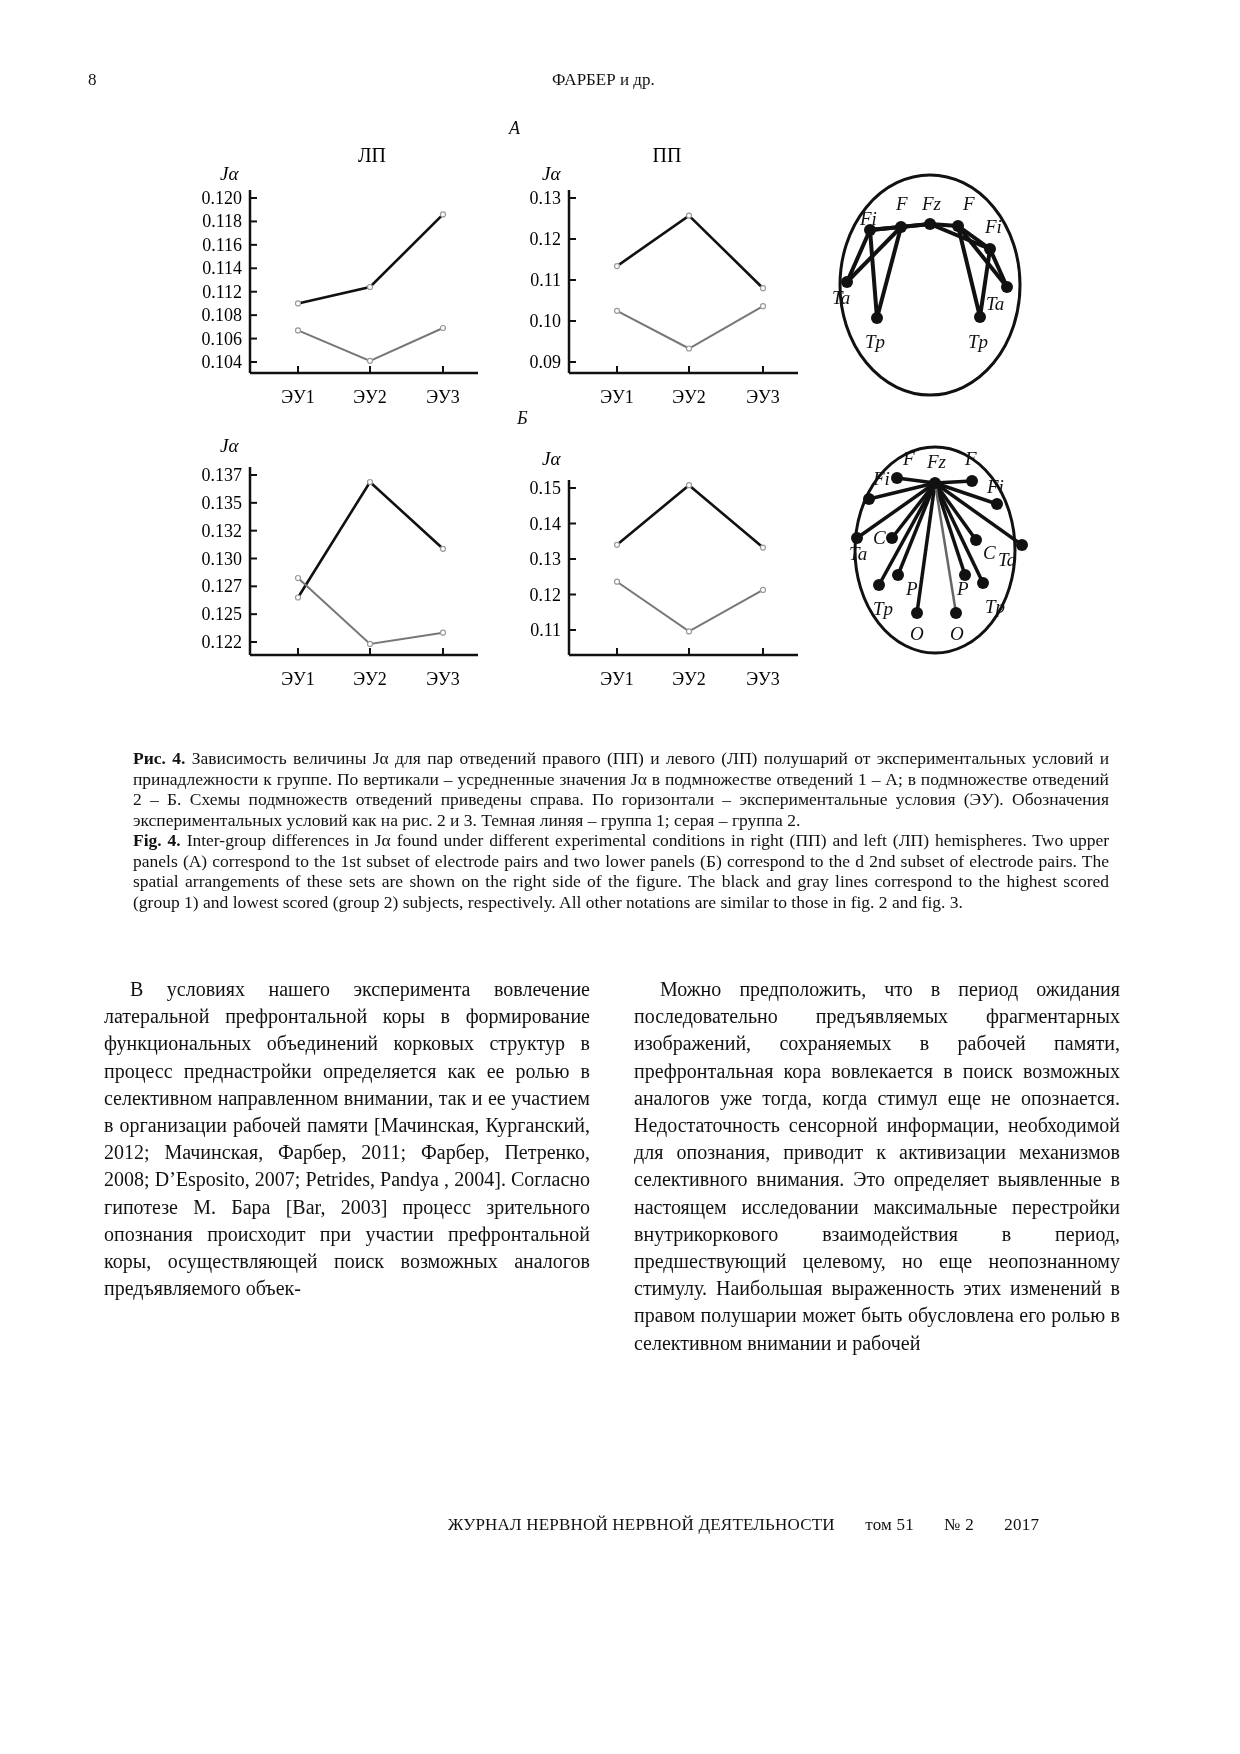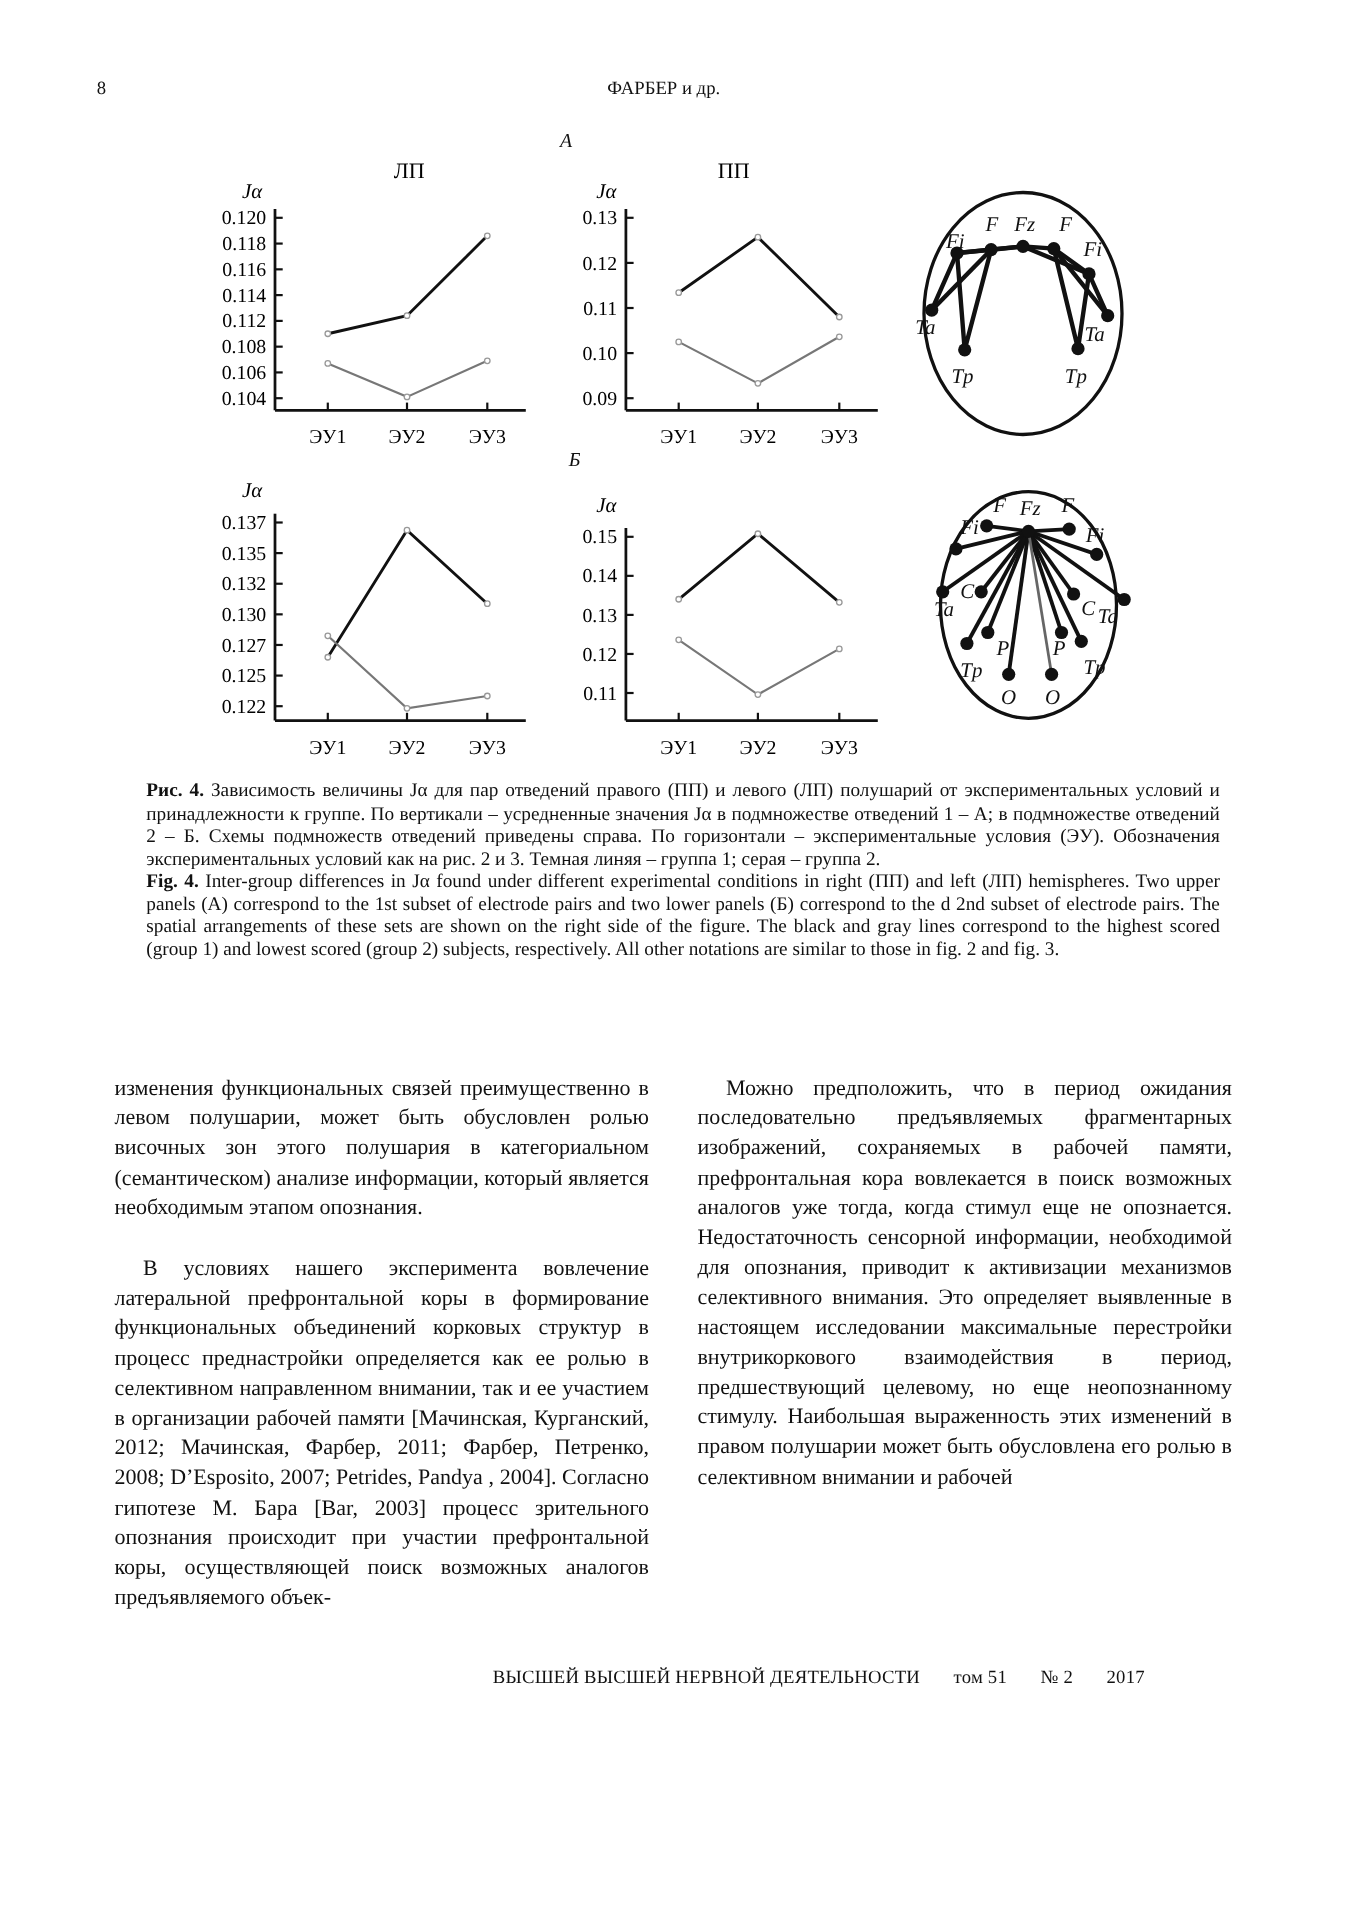--- a/index.html
+++ b/index.html
@@ -1,21 +1,21 @@
 <!DOCTYPE html>
 <html><head>
 <meta charset="utf-8">
 <style>
   html, body { margin: 0; padding: 0; background: #ffffff; }
   body { width: 1240px; height: 1754px; position: relative; font-family: "Liberation Serif", "DejaVu Serif", serif; color: #111; overflow: hidden; }
   .abs { position: absolute; }
   .hdr { font-size: 17px; top: 70px; }
   .panel-letter { font-style: italic; font-size: 18px; }
   .chart-svg text { font-family: "Liberation Serif", serif; }
-  .caption { position: absolute; left: 133px; top: 708px; width: 976px; font-size: 17.5px; line-height: 20.5px; text-align: justify; }
+  .caption { position: absolute; left: 133px; top: 748px; width: 976px; font-size: 17.5px; line-height: 20.5px; text-align: justify; }
   .caption p { margin: 0; }
   .caption b { font-weight: bold; }
   .col { position: absolute; top: 976px; width: 486px; font-size: 20px; line-height: 27.2px; text-align: justify; }
   .col p { margin: 0; }
   .col p.indent { text-indent: 26px; }
   .col p + p { margin-top: 28px; }
   .footer { position: absolute; top: 1515px; left: 448px; font-size: 17px; letter-spacing: 0.2px; }
   .footer span { margin-right: 26px; }
 </style>
 </head>
@@ -247,25 +247,24 @@
     <text x="115" y="205">O</text>
   </g>
 </svg>
 
 <div class="caption">
   <p><b>Рис. 4.</b> <span>Зависимость величины Jα для пар отведений правого (ПП) и левого (ЛП) полушарий от экспериментальных условий и принадлежности к группе. По вертикали – усредненные значения Jα в подмножестве отведений 1 – А; в подмножестве отведений 2 – Б. Схемы подмножеств отведений приведены справа. По горизонтали – экспериментальные условия (ЭУ). Обозначения экспериментальных условий как на рис. 2 и 3. Темная линяя – группа 1; серая – группа 2.</span></p>
   <p><b>Fig. 4.</b> <span>Inter-group differences in Jα found under different experimental conditions in right (ПП) and left (ЛП) hemispheres. Two upper panels (A) correspond to the 1st subset of electrode pairs and two lower panels (Б) correspond to the d 2nd subset of electrode pairs. The spatial arrangements of these sets are shown on the right side of the figure. The black and gray lines correspond to the highest scored (group 1) and lowest scored (group 2) subjects, respectively. All other notations are similar to those in fig. 2 and fig. 3.</span></p>
 </div>
 
 <div class="col" style="left:104px;">
-  <p>изменения функциональных связей преимущественно в левом полушарии, может быть обусловлен ролью височных зон этого полушария в категориальном (семантическом) анализе информации, который является необходимым этапом опознания.</p>
   <p class="indent">В условиях нашего эксперимента вовлечение латеральной префронтальной коры в формирование функциональных объединений корковых структур в процесс преднастройки определяется как ее ролью в селективном направленном внимании, так и ее участием в организации рабочей памяти [Мачинская, Курганский, 2012; Мачинская, Фарбер, 2011; Фарбер, Петренко, 2008; D’Esposito, 2007; Petrides, Pandya , 2004]. Согласно гипотезе М. Бара [Bar, 2003] процесс зрительного опознания происходит при участии префронтальной коры, осуществляющей поиск возможных аналогов предъявляемого объек-</p>
 </div>
 <div class="col" style="left:634px;">
   <p class="indent">Можно предположить, что в период ожидания последовательно предъявляемых фрагментарных изображений, сохраняемых в рабочей памяти, префронтальная кора вовлекается в поиск возможных аналогов уже тогда, когда стимул еще не опознается. Недостаточность сенсорной информации, необходимой для опознания, приводит к активизации механизмов селективного внимания. Это определяет выявленные в настоящем исследовании максимальные перестройки внутрикоркового взаимодействия в период, предшествующий целевому, но еще неопознанному стимулу. Наибольшая выраженность этих изменений в правом полушарии может быть обусловлена его ролью в селективном внимании и рабочей</p>
 </div>
 
 <div class="footer">
-  <span>ВЫСШЕЙ ВЫСШЕЙ НЕРВНОЙ ДЕЯТЕЛЬНОСТИ</span>
+  <span>ЖУРНАЛ НЕРВНОЙ НЕРВНОЙ ДЕЯТЕЛЬНОСТИ</span>
   <span>том 51</span>
   <span>№ 2</span>
   <span>2017</span>
 </div>
 
 </body></html>

